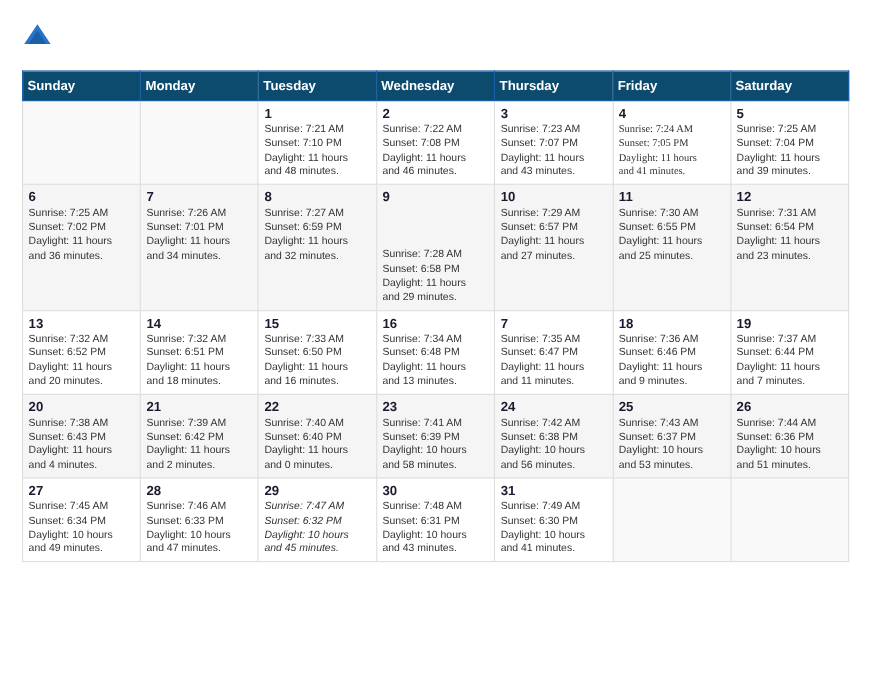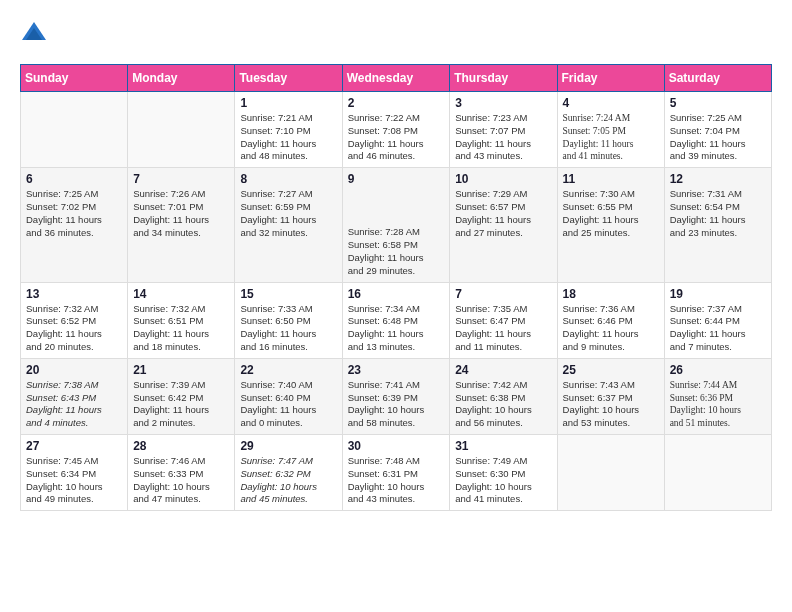--- a/index.html
+++ b/index.html
@@ -44,21 +44,21 @@
     .subtitle {
       font-size: 15px;
       color: #333;
     }
     .calendar {
       width: 100%;
       border-collapse: collapse;
       border: 1px solid #ccc;
     }
     .calendar th {
-      background: #ec4899;
+      background: #0c4a6e;
       color: #fff;
       font-size: 12px;
       font-weight: bold;
       padding: 6px 4px;
       text-align: left;
       border: 1px solid #1a5fa8;
     }
     .calendar td {
       vertical-align: top;
       border: 1px solid #ddd;
@@ -258,21 +258,21 @@
           <span class="day-num">19</span>
           <div class="day-info" style="white-space: pre-line;">Sunrise: 7:37 AM
 Sunset: 6:44 PM
 Daylight: 11 hours
 and 7 minutes.</div>
         </td>
       </tr>
       <tr>
         <td>
           <span class="day-num">20</span>
-          <div class="day-info" style="white-space: pre-line; font-style: italic;">Sunrise: 7:38 AM
+          <div class="day-info" style="white-space: pre-line;">Sunrise: 7:38 AM
 Sunset: 6:43 PM
 Daylight: 11 hours
 and 4 minutes.</div>
         </td>
         <td>
           <span class="day-num">21</span>
           <div class="day-info" style="white-space: pre-line;">Sunrise: 7:39 AM
 Sunset: 6:42 PM
 Daylight: 11 hours
 and 2 minutes.</div>
@@ -300,21 +300,21 @@
         </td>
         <td>
           <span class="day-num">25</span>
           <div class="day-info" style="white-space: pre-line;">Sunrise: 7:43 AM
 Sunset: 6:37 PM
 Daylight: 10 hours
 and 53 minutes.</div>
         </td>
         <td>
           <span class="day-num">26</span>
-          <div class="day-info" style="white-space: pre-line; font-family: Liberation Serif, serif;">Sunrise: 7:44 AM
+          <div class="day-info" style="white-space: pre-line;">Sunrise: 7:44 AM
 Sunset: 6:36 PM
 Daylight: 10 hours
 and 51 minutes.</div>
         </td>
       </tr>
       <tr>
         <td>
           <span class="day-num">27</span>
           <div class="day-info" style="white-space: pre-line;">Sunrise: 7:45 AM
 Sunset: 6:34 PM

